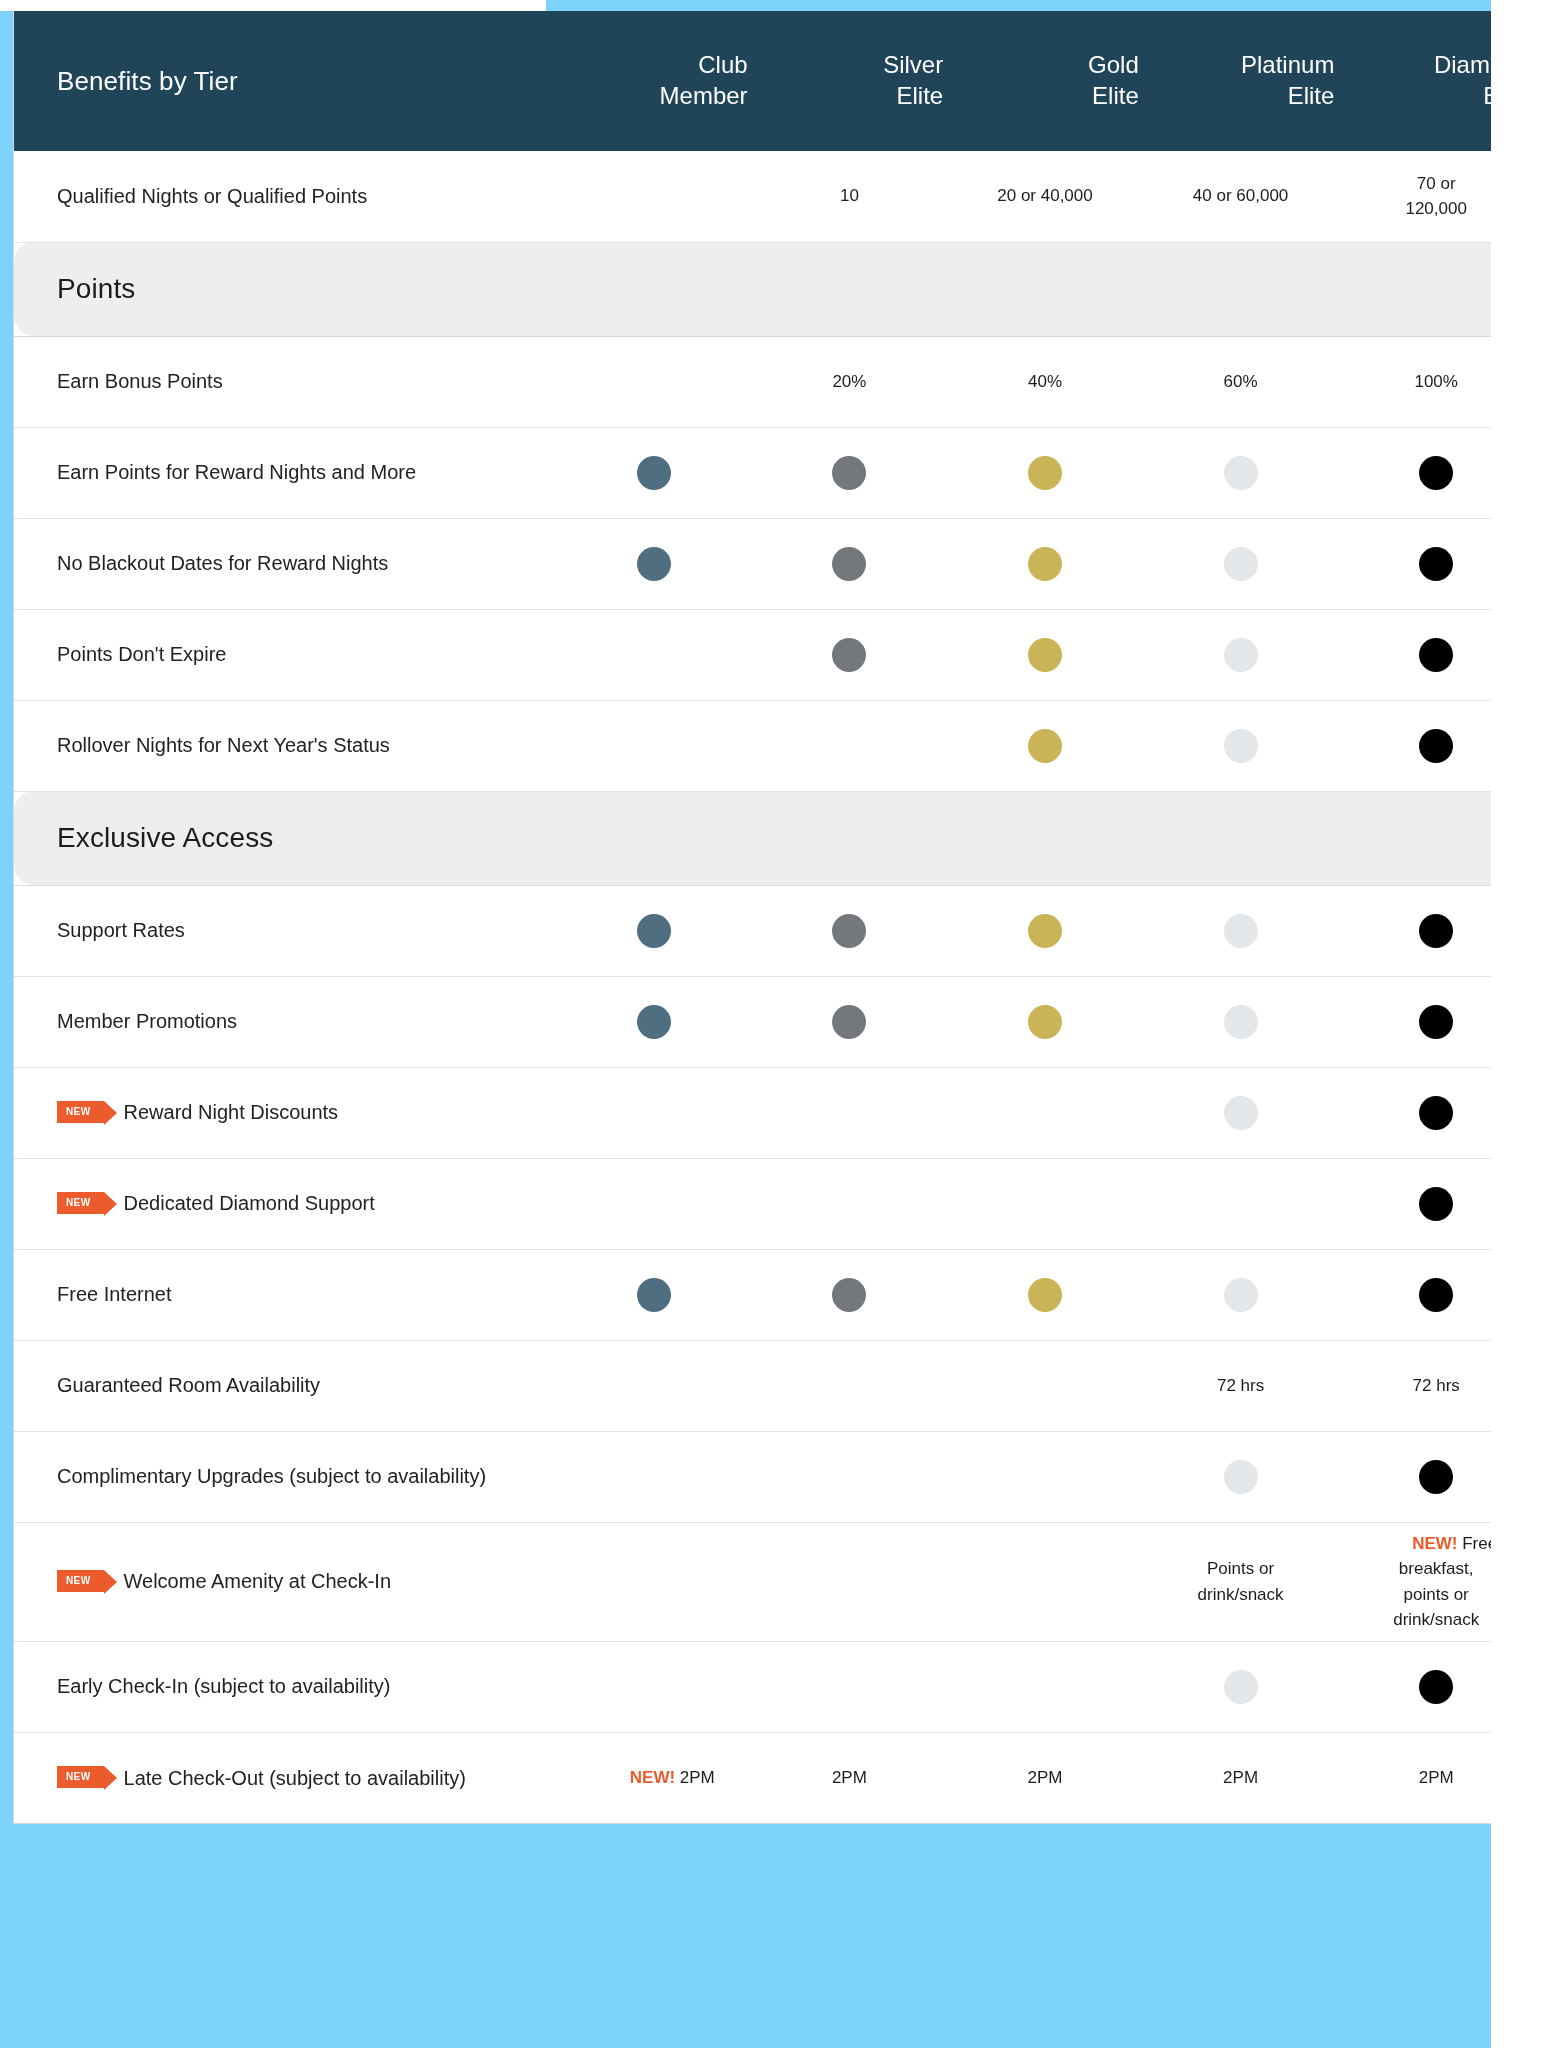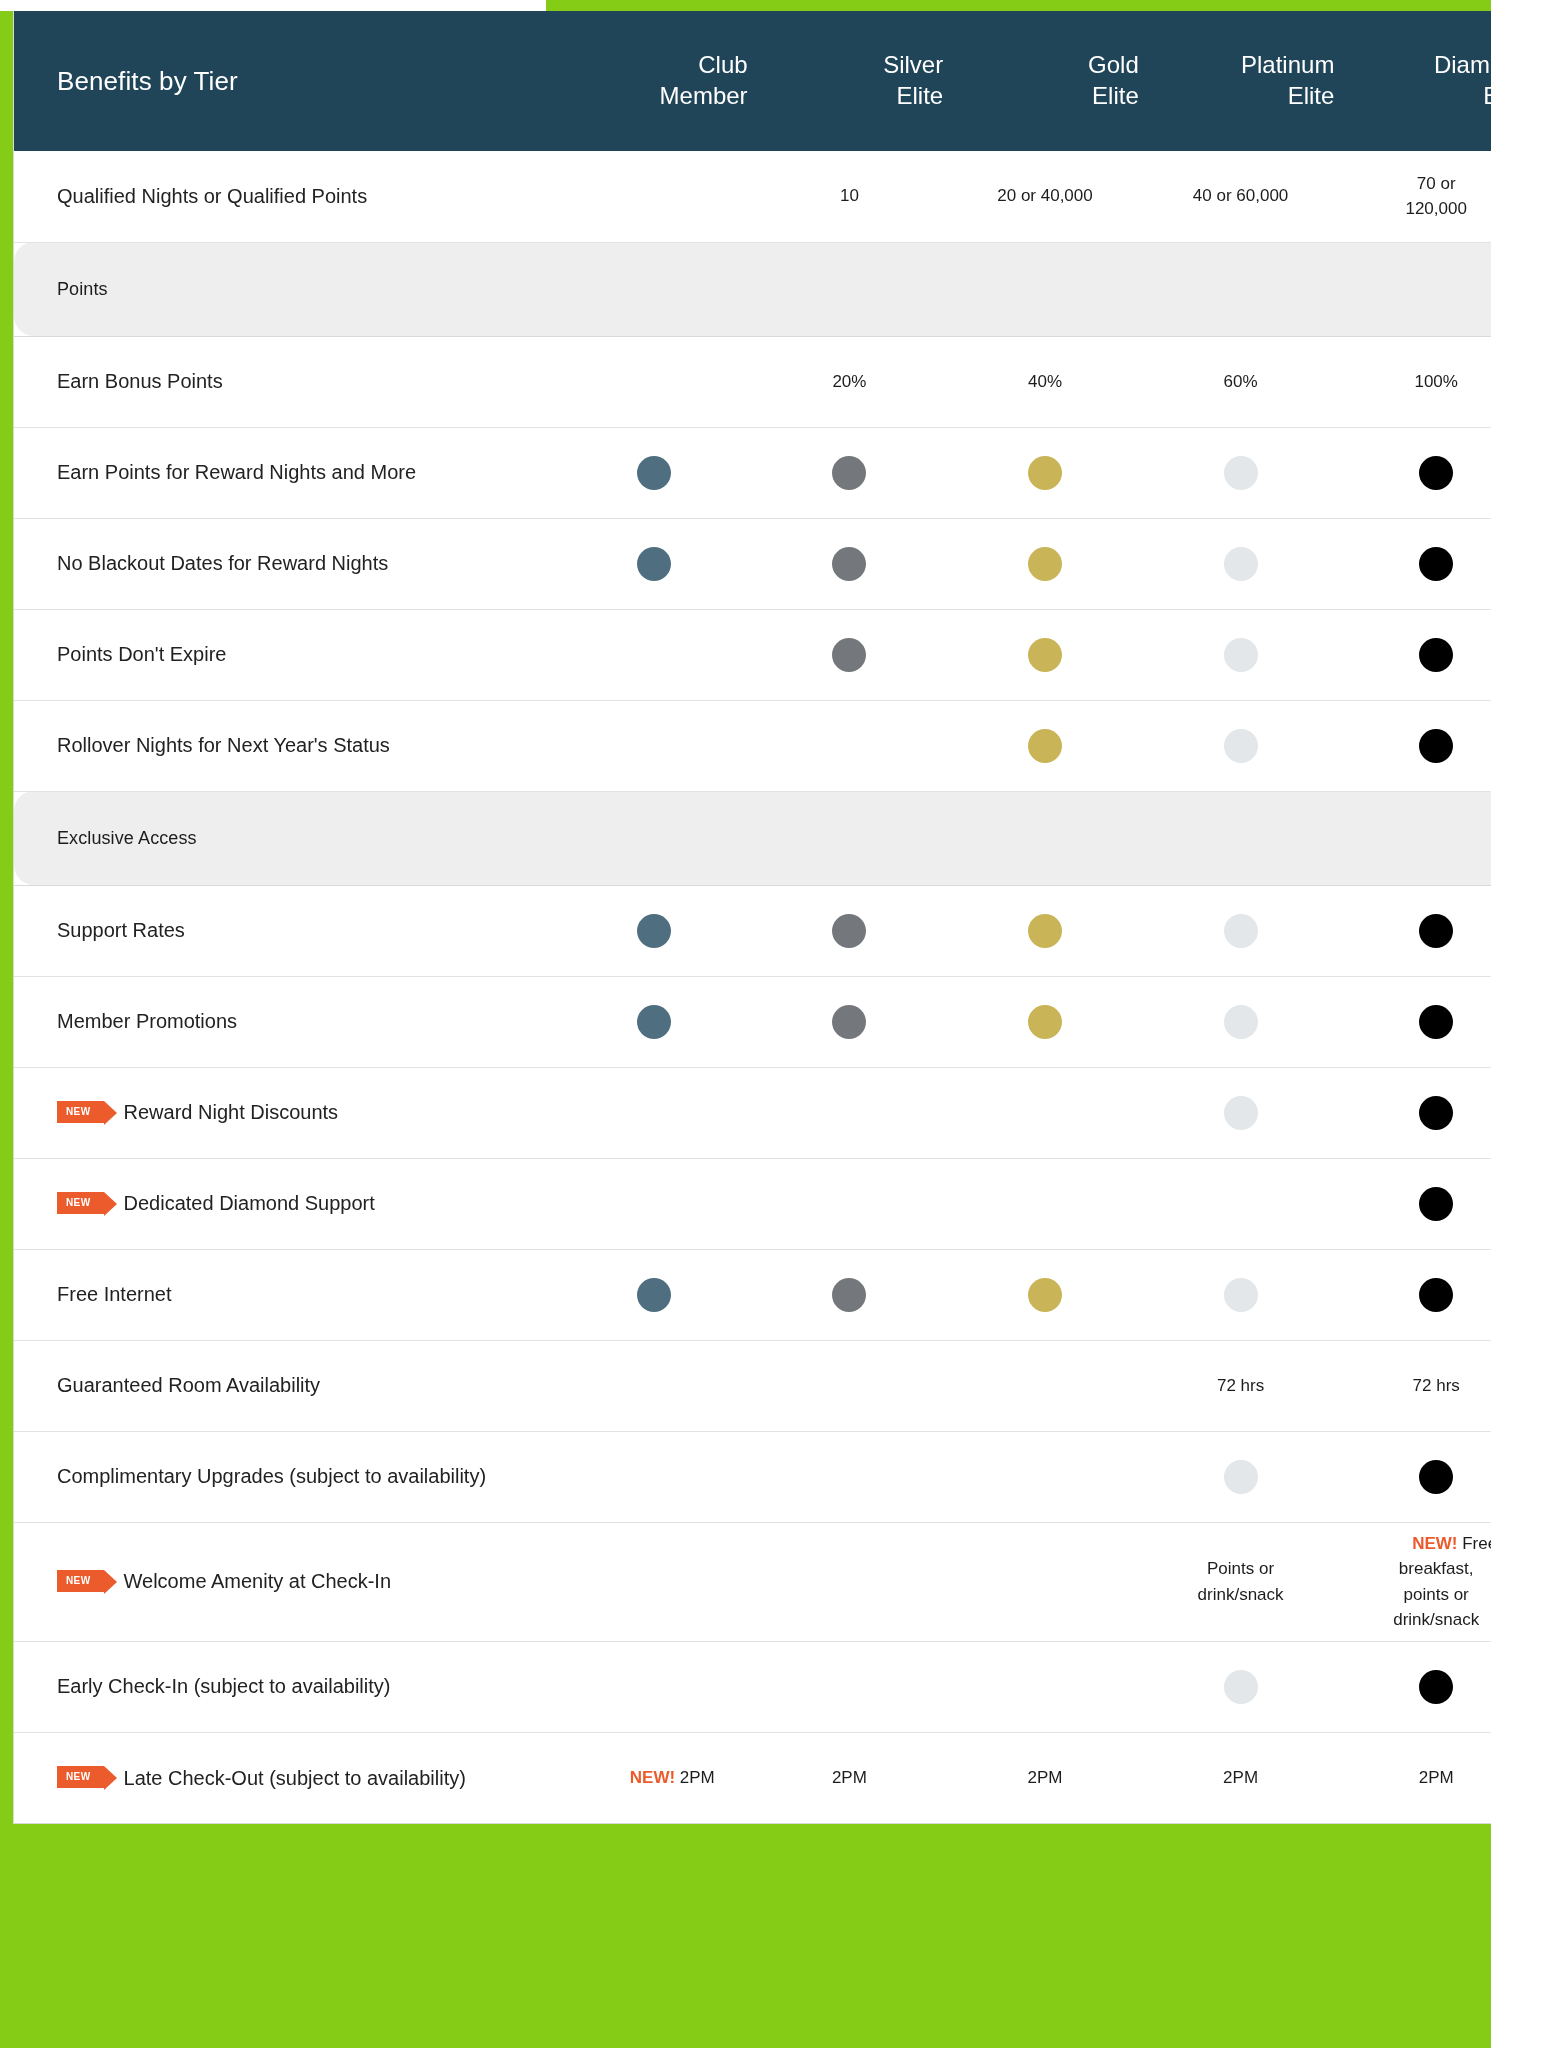--- a/index.html
+++ b/index.html
@@ -8,21 +8,21 @@
     width: 1546px;
     height: 2048px;
     background: #ffffff;
     font-family: "Liberation Sans", sans-serif;
     -webkit-font-smoothing: antialiased;
   }
   #root {
     position: relative;
     width: 1491px;
     height: 2048px;
-    background: #84cc16;
+    background: #7dd3fc;
     overflow: hidden;
   }
   .top-strip {
     position: absolute;
     top: 0; left: 0;
     width: 546px;
     height: 11px;
     background: #ffffff;
   }
   .table-wrap {
@@ -71,21 +71,21 @@
   col.c-label   { width: 542px; }
   col.c-tier    { width: 195.6px; }
 
   
   tr.section-row td {
     background: #eeeeee;
     border-top: 1px solid #d9d9d9;
     border-bottom: 1px solid #d9d9d9;
     height: 94px;
     padding: 0 0 0 43px;
-    font-size: 18px;
+    font-size: 28px;
     color: #1c1c1c;
     font-weight: 400;
     letter-spacing: 0.1px;
     vertical-align: middle;
     border-radius: 20px;
   }
 
   
   tr.data-row td {
     border-bottom: 1px solid #e2e2e2;

